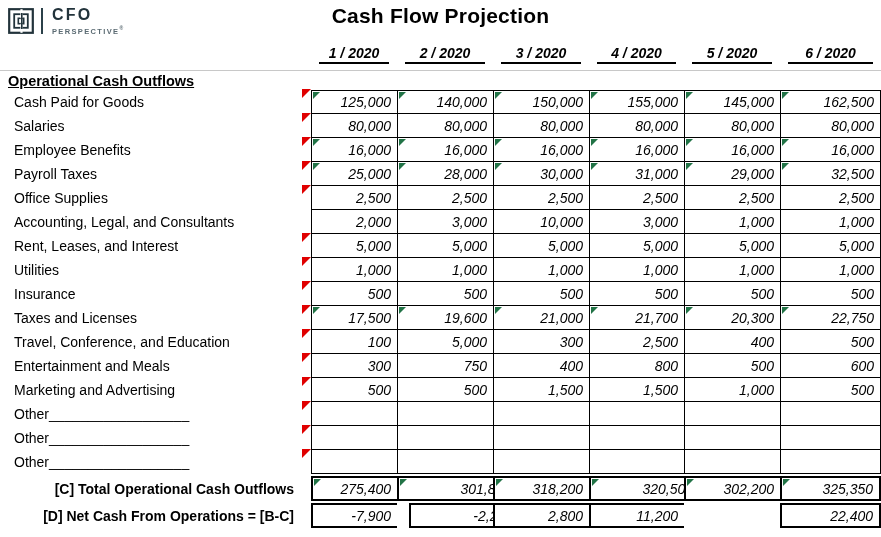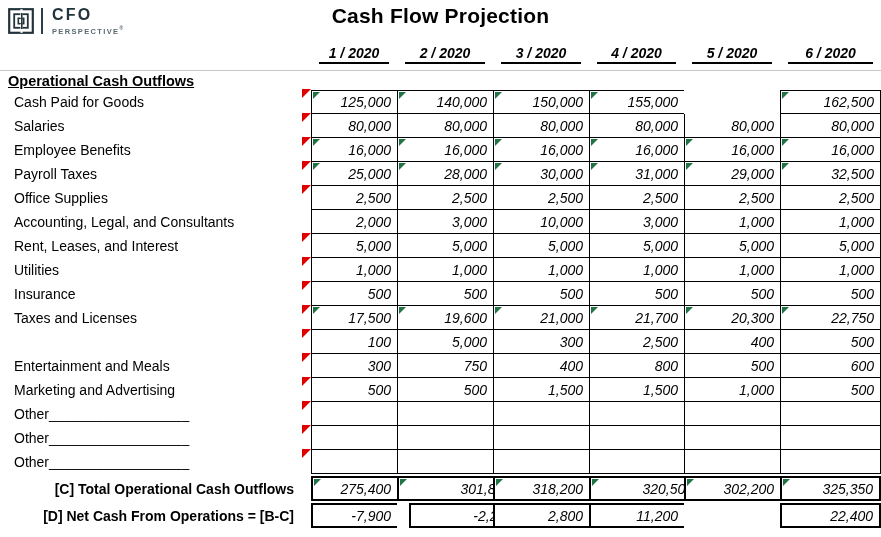--- a/index.html
+++ b/index.html
@@ -134,20 +134,21 @@
 
 <div id="section-title">Operational Cash Outflows</div>
 
 <div id="grid">
     <div class="row firstrow">
       <div class="rowlabel">Cash Paid for Goods</div>
       <div class="cell" style="left: 311px; width: 86px;">125,000<span class="gtri"></span></div>
       <div class="cell" style="left: 397px; width: 96px;">140,000<span class="gtri"></span></div>
       <div class="cell" style="left: 493px; width: 96px;">150,000<span class="gtri"></span></div>
       <div class="cell" style="left: 589px; width: 95px;">155,000<span class="gtri"></span></div>
+      <div class="cell" style="left: 684px; width: 96px;">145,000<span class="gtri"></span></div>
       <div class="cell last" style="left: 780px; width: 101px;">162,500<span class="gtri"></span></div>
       <span class="rtri" style="left: 302px;"></span>
     </div>
     <div class="row">
       <div class="rowlabel">Salaries</div>
       <div class="cell" style="left: 311px; width: 86px;">80,000</div>
       <div class="cell" style="left: 397px; width: 96px;">80,000</div>
       <div class="cell" style="left: 493px; width: 96px;">80,000</div>
       <div class="cell" style="left: 589px; width: 95px;">80,000</div>
       <div class="cell" style="left: 684px; width: 96px;">80,000</div>
@@ -227,20 +228,21 @@
       <div class="rowlabel">Taxes and Licenses</div>
       <div class="cell" style="left: 311px; width: 86px;">17,500<span class="gtri"></span></div>
       <div class="cell" style="left: 397px; width: 96px;">19,600<span class="gtri"></span></div>
       <div class="cell" style="left: 493px; width: 96px;">21,000<span class="gtri"></span></div>
       <div class="cell" style="left: 589px; width: 95px;">21,700<span class="gtri"></span></div>
       <div class="cell" style="left: 684px; width: 96px;">20,300<span class="gtri"></span></div>
       <div class="cell last" style="left: 780px; width: 101px;">22,750<span class="gtri"></span></div>
       <span class="rtri" style="left: 302px;"></span>
     </div>
     <div class="row">
+      <div class="rowlabel">Travel, Conference, and Education</div>
       <div class="cell" style="left: 311px; width: 86px;">100</div>
       <div class="cell" style="left: 397px; width: 96px;">5,000</div>
       <div class="cell" style="left: 493px; width: 96px;">300</div>
       <div class="cell" style="left: 589px; width: 95px;">2,500</div>
       <div class="cell" style="left: 684px; width: 96px;">400</div>
       <div class="cell last" style="left: 780px; width: 101px;">500</div>
       <span class="rtri" style="left: 302px;"></span>
     </div>
     <div class="row">
       <div class="rowlabel">Entertainment and Meals</div>

